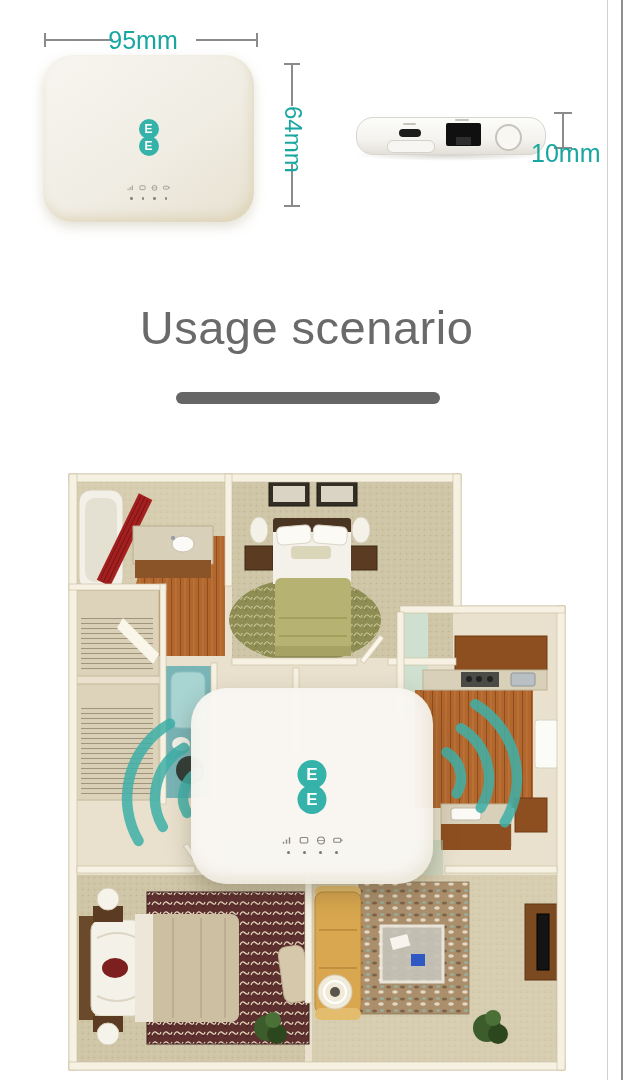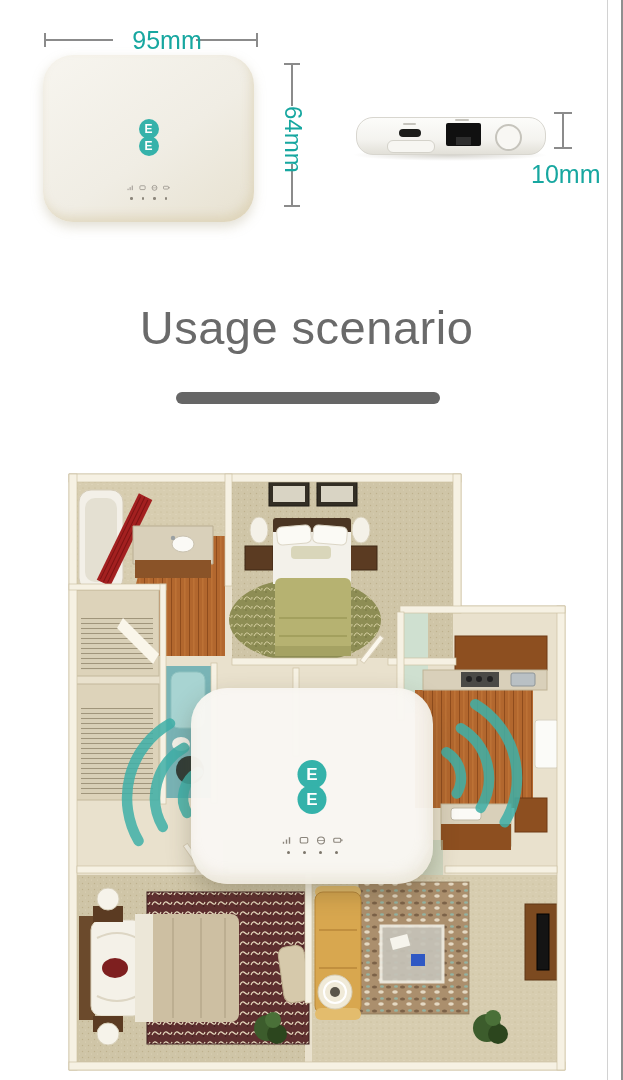--- a/index.html
+++ b/index.html
@@ -61,21 +61,21 @@
 </style>
 </head>
 <body>
 
 <div class="page">
 
   <div class="dim" style="left:45px;top:39px;width:68px;height:2px;"></div>
   <div class="dim" style="left:196px;top:39px;width:61px;height:2px;"></div>
   <div class="dim" style="left:44px;top:33px;width:2px;height:14px;"></div>
   <div class="dim" style="left:256px;top:33px;width:2px;height:14px;"></div>
-  <div class="dim-label" style="left:124px;top:26px;width:86px;">95mm</div>
+  <div class="dim-label" style="left:100px;top:26px;width:86px;">95mm</div>
 
   <div class="dim" style="left:291px;top:64px;width:2px;height:42px;"></div>
   <div class="dim" style="left:291px;top:164px;width:2px;height:43px;"></div>
   <div class="dim" style="left:284px;top:63px;width:16px;height:2px;"></div>
   <div class="dim" style="left:284px;top:205px;width:16px;height:2px;"></div>
   <div class="dim-label-v" style="left:279px;top:106px;">64mm</div>
 
   <div class="device-front">
     <div class="ee-logo">
       <div class="logo-circle">E</div>
@@ -120,21 +120,21 @@
     <div class="usb-port"></div>
     <div class="sim-slot"></div>
     <div class="lan-port">
         <div class="lan-inner"></div>
       </div>
     <div class="side-button"></div>
   </div>
   <div class="dim" style="left:562px;top:113px;width:2px;height:36px;"></div>
   <div class="dim" style="left:554px;top:112px;width:18px;height:2px;"></div>
   <div class="dim" style="left:554px;top:147px;width:18px;height:2px;"></div>
-  <div class="dim-label" style="left:531px;top:160px;width:64px;">10mm</div>
+  <div class="dim-label" style="left:531px;top:139px;width:64px;">10mm</div>
 
   <div class="usage-title">Usage scenario</div>
   <div class="usage-bar"></div>
 
   <div class="floorplan">
   <svg width="505" height="610" viewBox="0 0 505 610">
     <defs>
       <pattern id="carpet" width="6" height="6" patternUnits="userSpaceOnUse">
         <rect width="6" height="6" fill="#cfc5a7"></rect>
             <circle cx="1.5" cy="1.5" r="0.7" fill="#beb18d"></circle>

